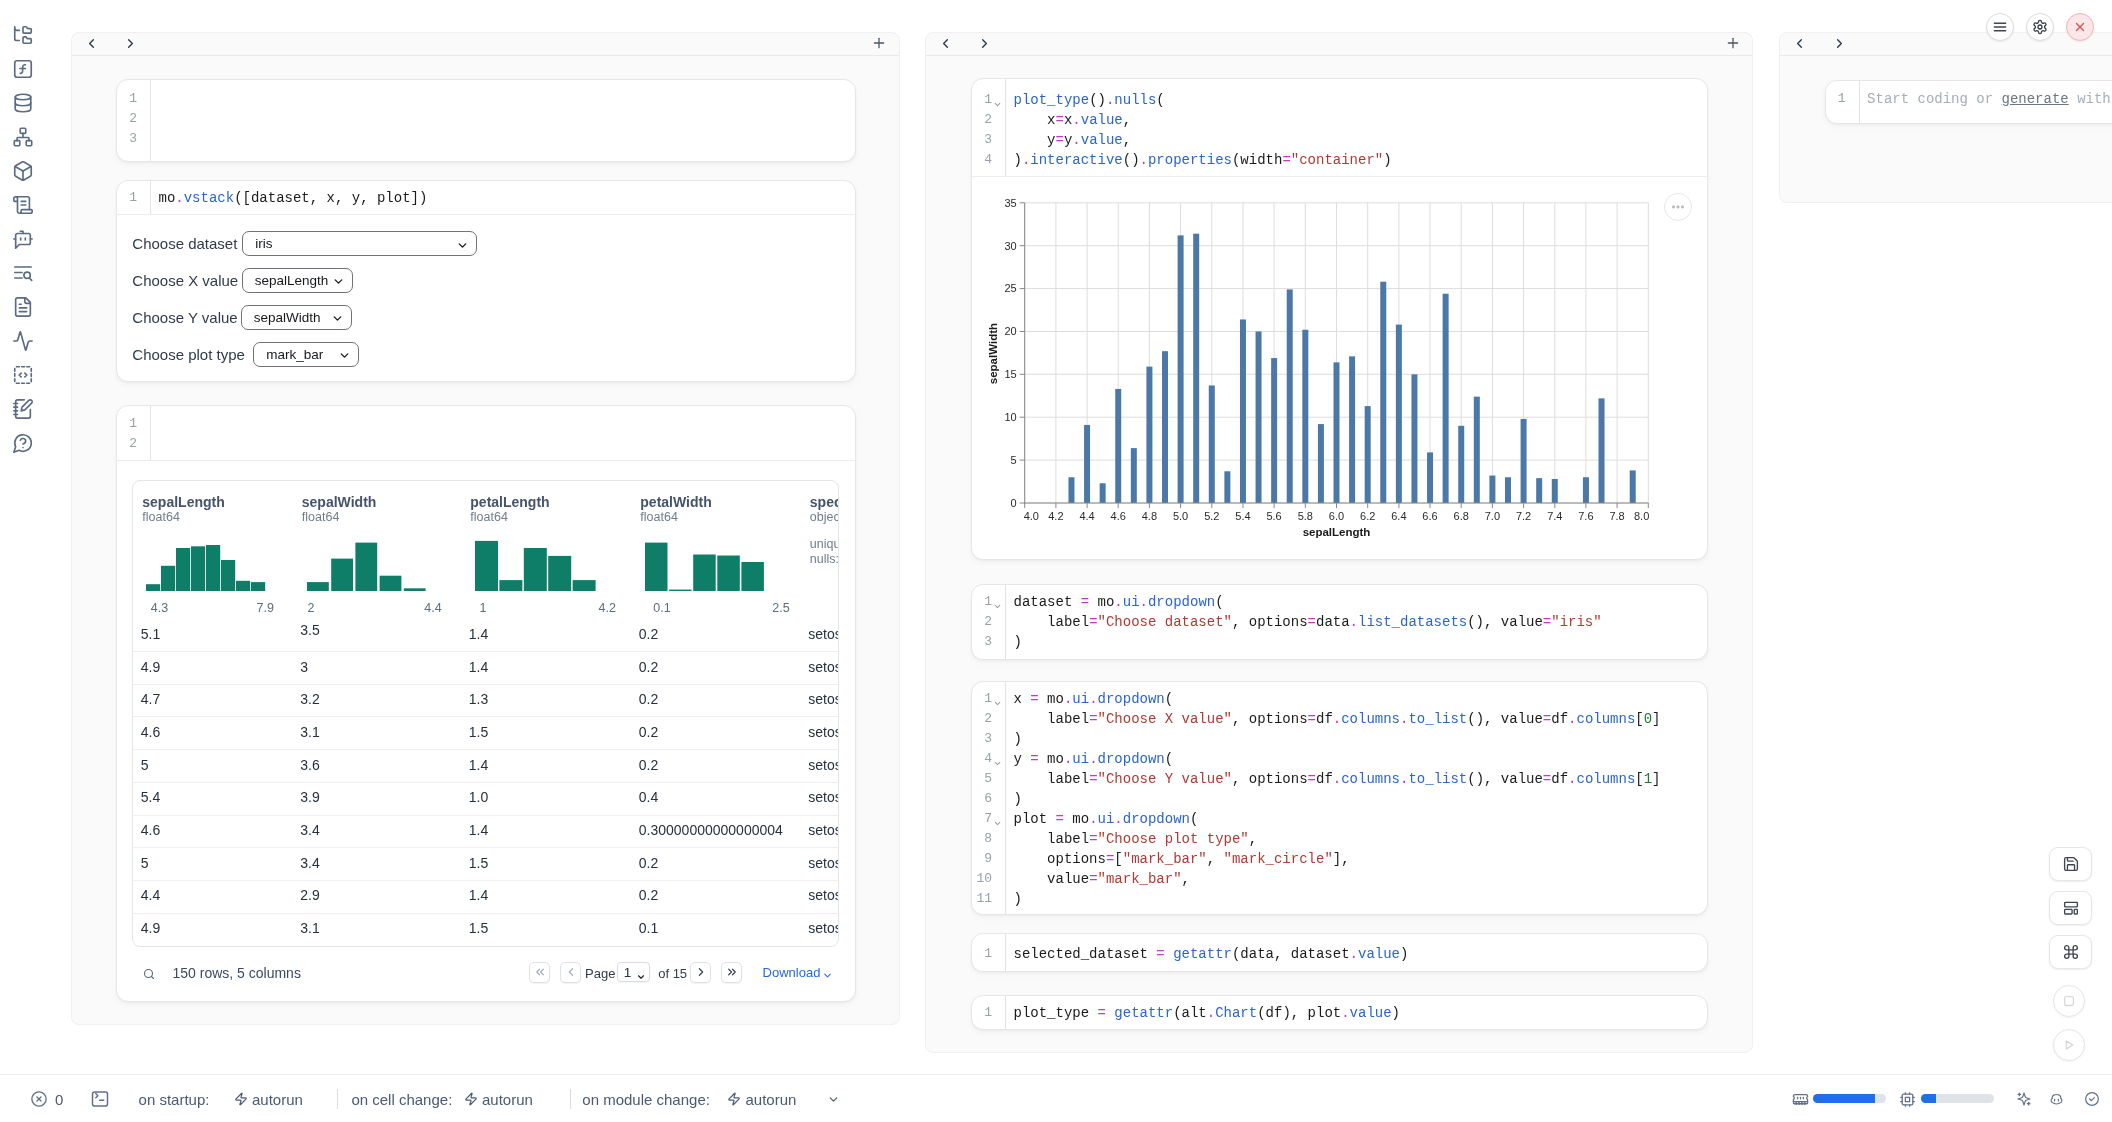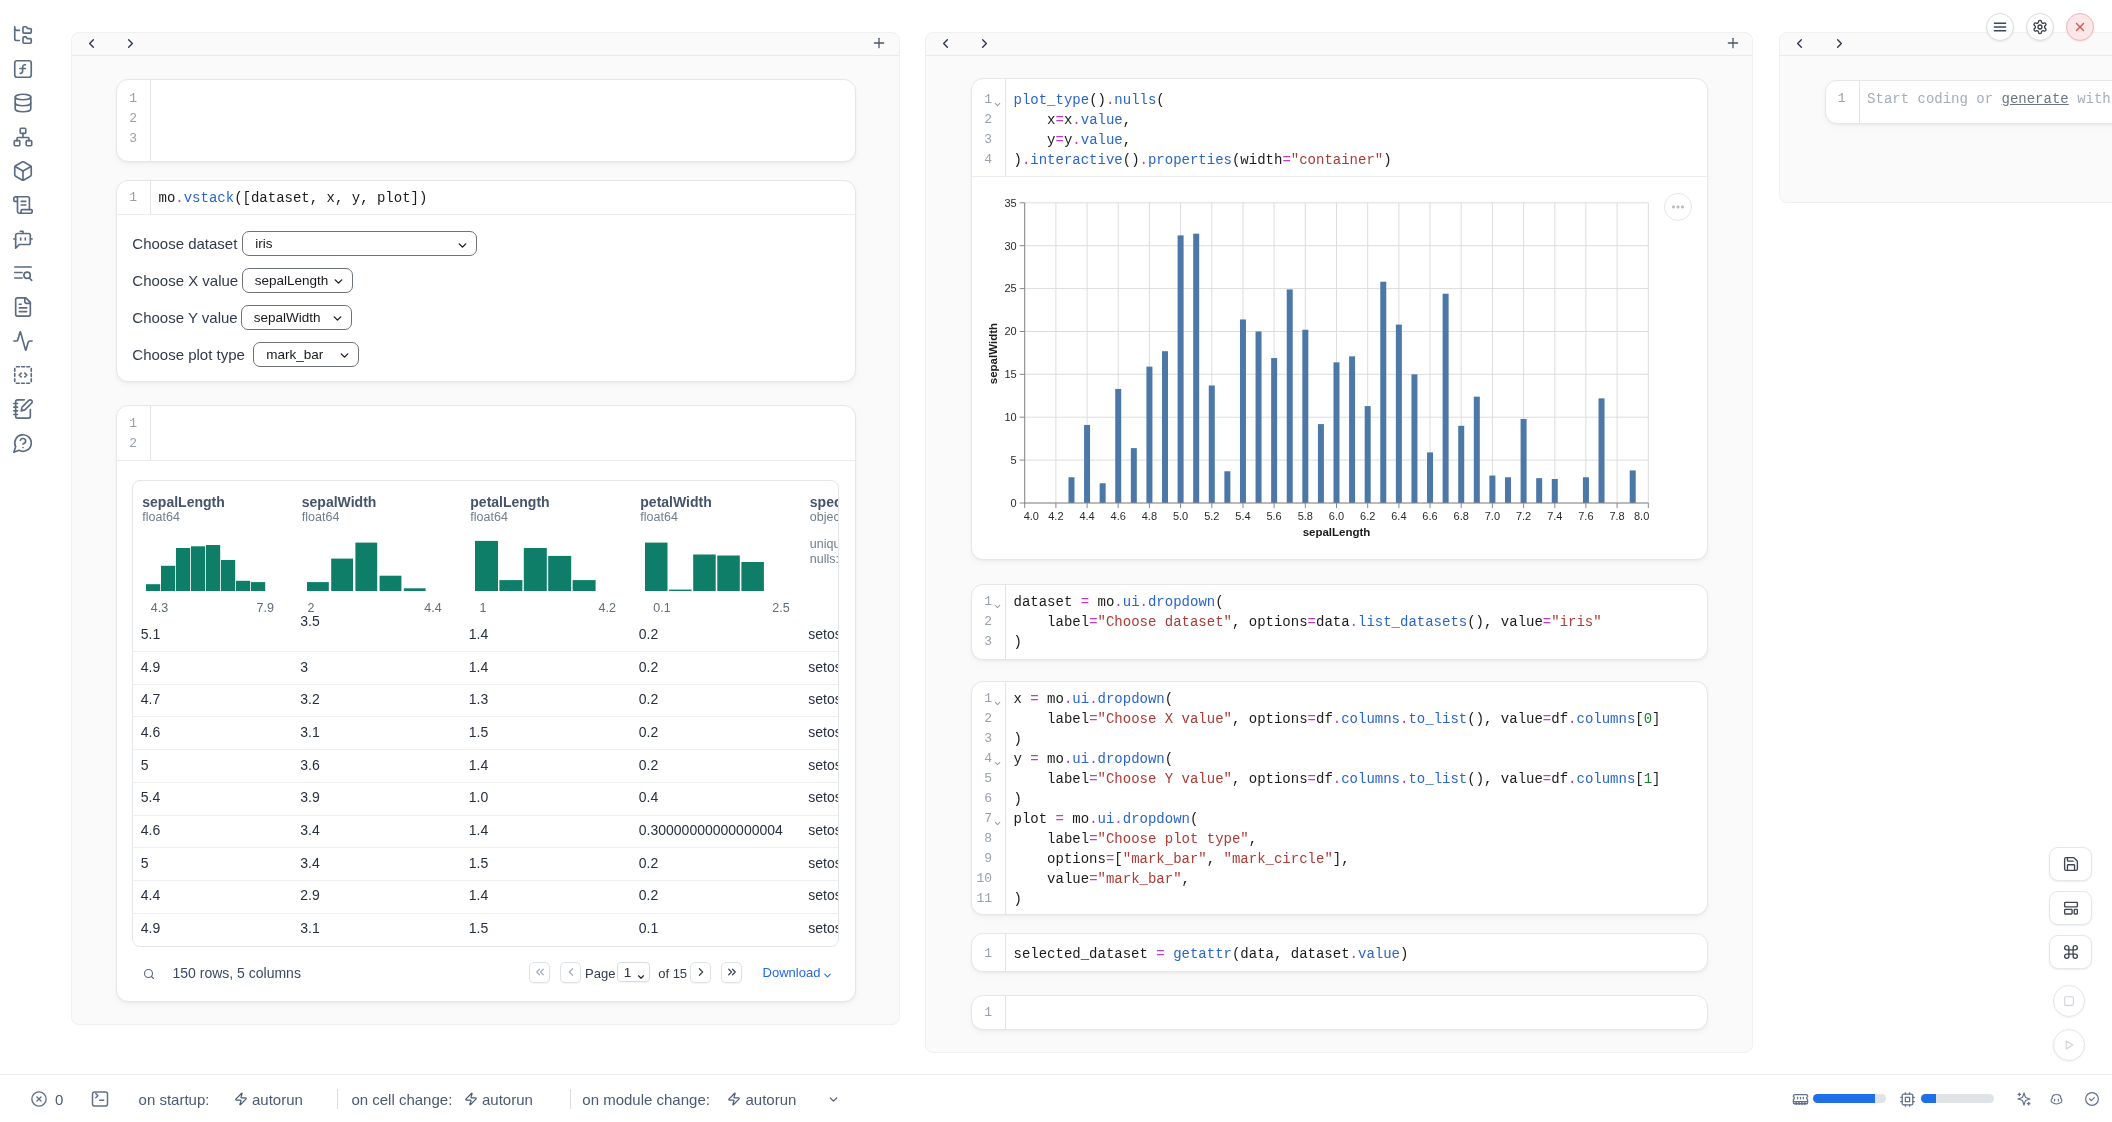--- a/index.html
+++ b/index.html
@@ -263,21 +263,21 @@
     </svg>
 <div class="rtxt" style="left:17.5px;top:119.7px;font-size:12.5px;color:#5d6c7e">4.3</div>
 <div class="rtxt" style="right:564.3px;top:119.7px;font-size:12.5px;color:#5d6c7e">7.9</div>
 <div class="rtxt" style="left:174.3px;top:119.7px;font-size:12.5px;color:#5d6c7e">2</div>
 <div class="rtxt" style="right:396.7px;top:119.7px;font-size:12.5px;color:#5d6c7e">4.4</div>
 <div class="rtxt" style="left:346.2px;top:119.7px;font-size:12.5px;color:#5d6c7e">1</div>
 <div class="rtxt" style="right:222.3px;top:119.7px;font-size:12.5px;color:#5d6c7e">4.2</div>
 <div class="rtxt" style="left:520.0px;top:119.7px;font-size:12.5px;color:#5d6c7e">0.1</div>
 <div class="rtxt" style="right:48.6px;top:119.7px;font-size:12.5px;color:#5d6c7e">2.5</div>
 <div class="rtxt" style="left:7.5px;top:144.8px">5.1</div>
-<div class="rtxt" style="left:167.0px;top:132px">3.5</div>
+<div class="rtxt" style="left:167.0px;top:141px">3.5</div>
 <div class="rtxt" style="left:335.5px;top:144.8px">1.4</div>
 <div class="rtxt" style="left:505.5px;top:144.8px">0.2</div>
 <div class="rtxt" style="left:675.0px;top:144.8px">setosa</div>
 <div class="rowline" style="top:170.0px"></div>
 <div class="rtxt" style="left:7.5px;top:177.5px">4.9</div>
 <div class="rtxt" style="left:167.0px;top:177.5px">3</div>
 <div class="rtxt" style="left:335.5px;top:177.5px">1.4</div>
 <div class="rtxt" style="left:505.5px;top:177.5px">0.2</div>
 <div class="rtxt" style="left:675.0px;top:177.5px">setosa</div>
 <div class="rowline" style="top:202.7px"></div>
@@ -575,20 +575,21 @@
         <span class="ln">1</span>
       </div>
       <pre class="code" style="padding-top:9.5px">selected_dataset <span class="op">=</span> <span class="fn">getattr</span>(data, dataset<span class="op">.</span><span class="fn">value</span>)</pre>
     </div>
   </div>
 <div class="cell" style="left:971.0px;top:994.6px;width:737.0px;height:35.5px">
     <div class="codewrap" style="height:100%">
       <div class="gut" style="padding-top:7.5px">
         <span class="ln">1</span>
       </div>
+      <pre class="code" style="padding-top:7.5px">plot_type <span class="op">=</span> <span class="fn">getattr</span>(alt<span class="op">.</span><span class="fn">Chart</span>(df), plot<span class="op">.</span><span class="fn">value</span>)</pre>
     </div>
   </div>
 <div class="cell" style="left:1824.6px;top:80px;width:420px;height:44px">
 <div class="codewrap" style="height:100%">
 <div class="gut" style="padding-top:8px">
         <span class="ln">1</span>
       </div>
 <pre class="code" style="padding-top:8px;color:#a6adb8">Start coding or <span style="text-decoration:underline;color:#6d7683">generate</span> with AI</pre>
 </div>
   </div>

